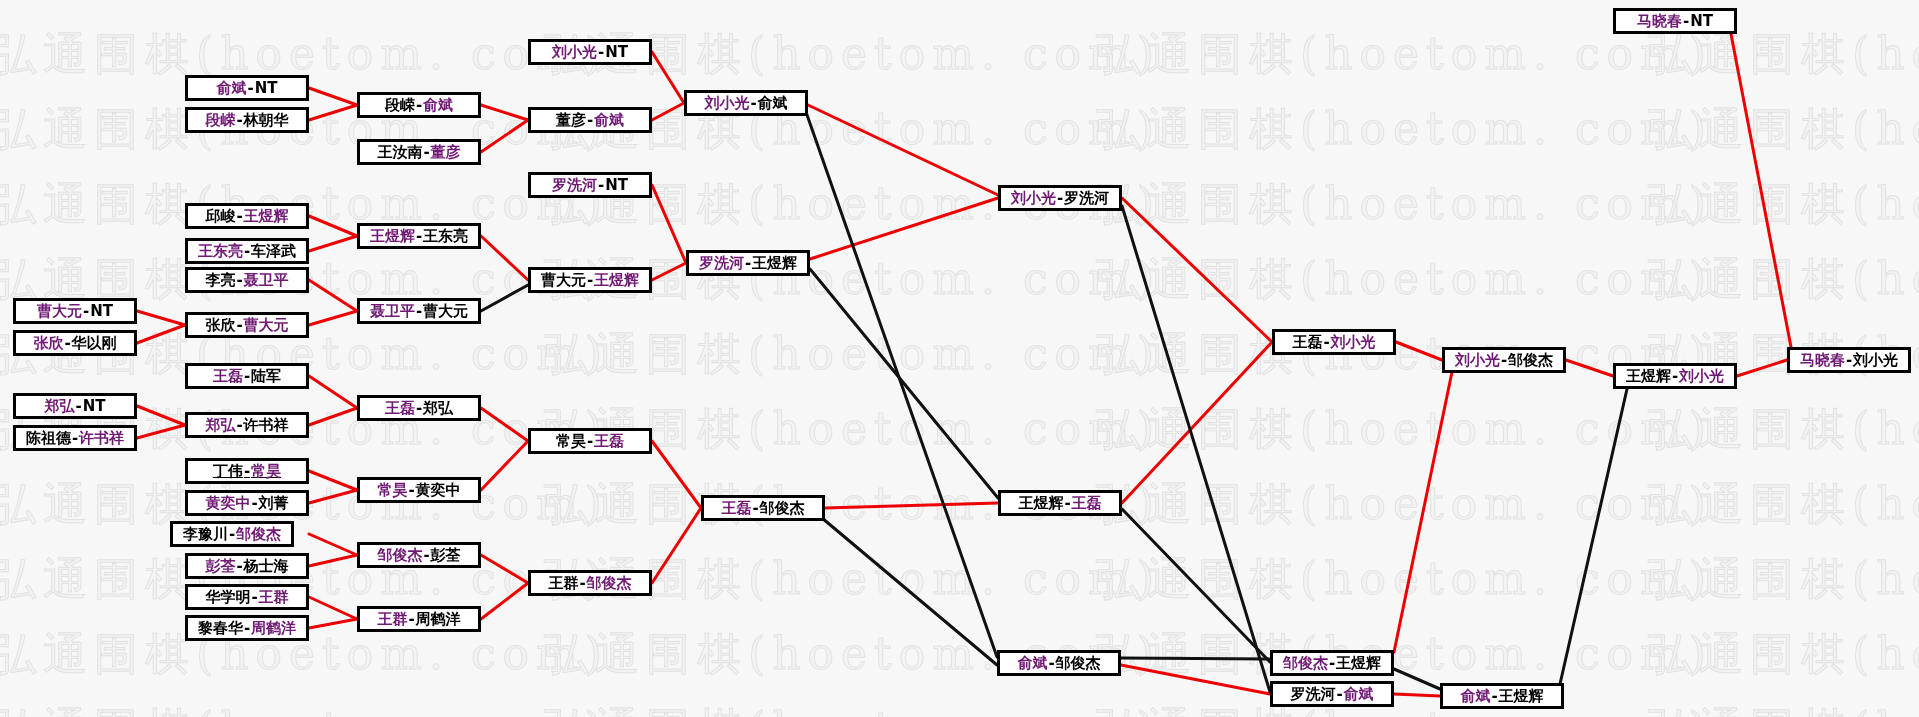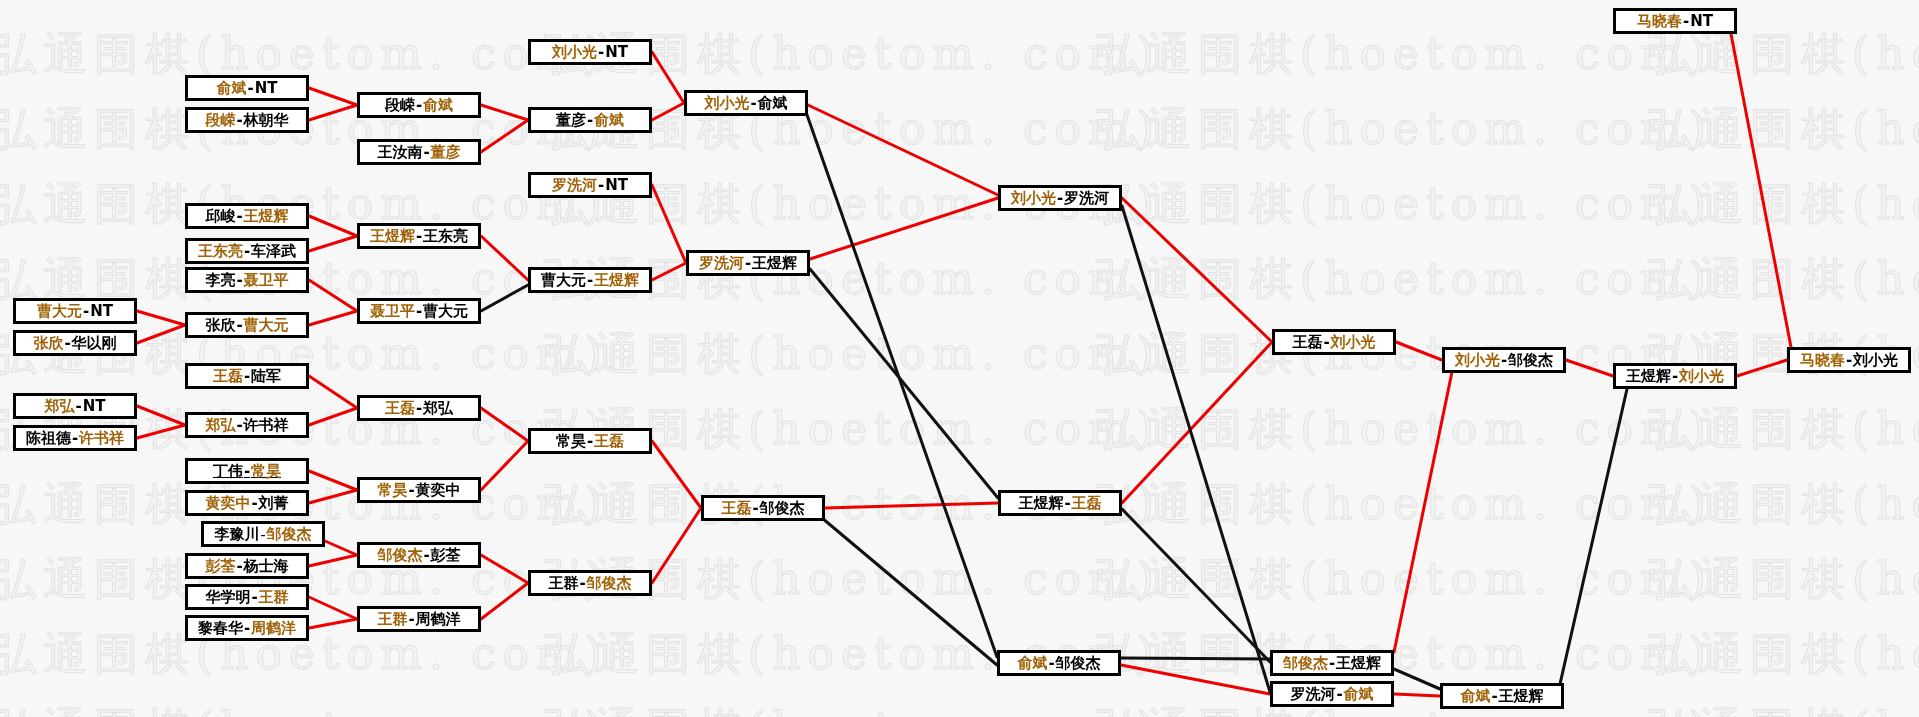--- a/index.html
+++ b/index.html
@@ -33,21 +33,21 @@
     width:124px;height:26px;
     box-sizing:border-box;
     background:#ffffff;
     border:3px solid #000000;
     display:flex;align-items:center;justify-content:center;
     font-size:15px;font-weight:bold;line-height:1;
     white-space:nowrap;
     color:#000000;
     z-index:2;
   }
-  .match-box .win{color:#a16207;}
+  .match-box .win{color:#701a75;}
   .match-box .lose{color:#000000;}
   .match-box .dash{color:#000000;padding:0 1px;}
 </style>
 </head>
 <body>
 
 <div id="stage" style="width: 1919px; height: 717px; background: rgb(247, 247, 247);">
   <div id="watermark-layer">
       <div class="wm-row" style="top: 25px; left: -8px;"><span style="display:inline-block;width:552px;">弘通围棋(hoetom. com)</span><span style="display:inline-block;width:552px;">弘通围棋(hoetom. com)</span><span style="display:inline-block;width:552px;">弘通围棋(hoetom. com)</span><span style="display:inline-block;width:552px;">弘通围棋(hoetom. com)</span></div>
       <div class="wm-row" style="top: 100px; left: -8px;"><span style="display:inline-block;width:552px;">弘通围棋(hoetom. com)</span><span style="display:inline-block;width:552px;">弘通围棋(hoetom. com)</span><span style="display:inline-block;width:552px;">弘通围棋(hoetom. com)</span><span style="display:inline-block;width:552px;">弘通围棋(hoetom. com)</span></div>
@@ -248,21 +248,21 @@
       <div class="match-box" style="left: 357px; top: 477px;">
         <span class="win">常昊</span>
         <span class="dash">-</span>
         <span class="lose">黄奕中</span>
       </div>
       <div class="match-box" style="left: 528px; top: 428px;">
         <span class="lose">常昊</span>
         <span class="dash">-</span>
         <span class="win">王磊</span>
       </div>
-      <div class="match-box" style="left: 201px; top: 521px; font-family: Liberation Serif, serif;">
+      <div class="match-box" style="left: 170px; top: 521px;">
         <span class="lose">李豫川</span>
         <span class="dash">-</span>
         <span class="win">邹俊杰</span>
       </div>
       <div class="match-box" style="left: 185px; top: 553px;">
         <span class="win">彭荃</span>
         <span class="dash">-</span>
         <span class="lose">杨士海</span>
       </div>
       <div class="match-box" style="left: 357px; top: 542px;">

